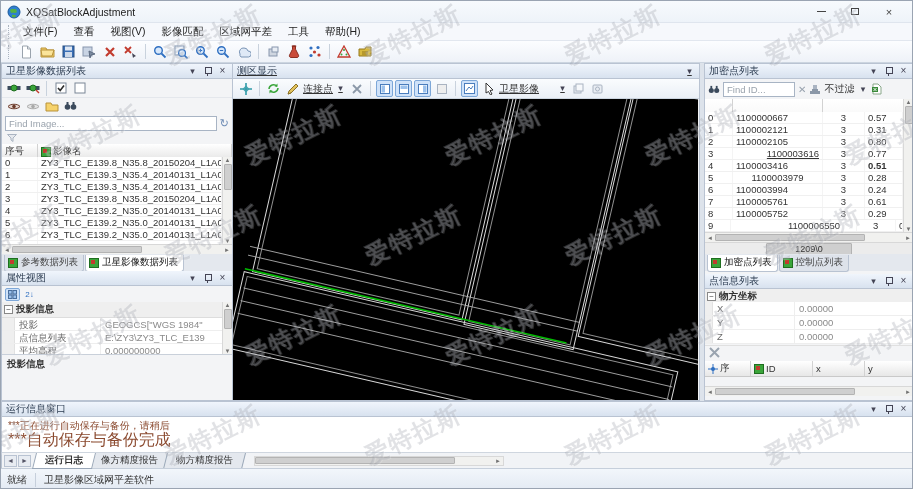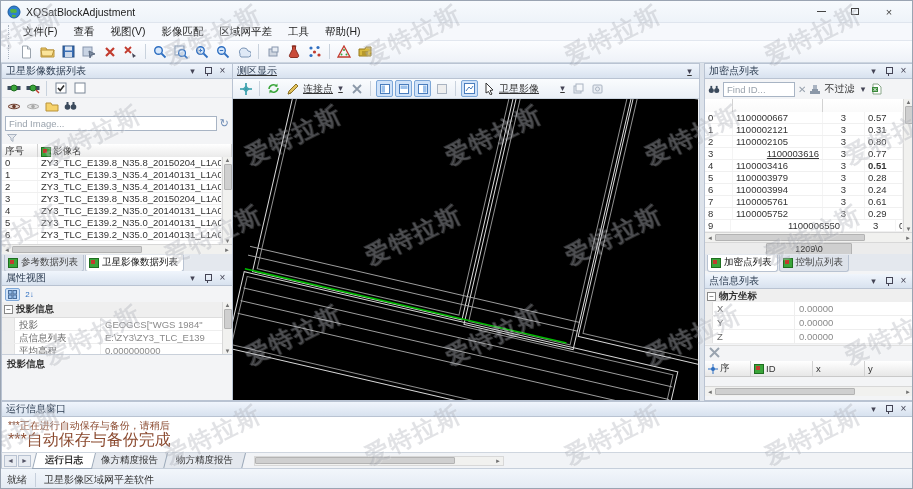--- a/index.html
+++ b/index.html
@@ -901,21 +901,21 @@
             <div class="td" style="flex: 1 1 0%; text-align: left;">0.77</div>
           </div>
           <div class="trow" style="height: 12px;">
             <div class="td" style="width: 28px; text-align: left;">4</div>
             <div class="td" style="width: 90px; text-align: left;">1100003416</div>
             <div class="td" style="width: 42px; text-align: center;">3</div>
             <div class="td" style="flex: 1 1 0%; text-align: left; font-weight: bold;">0.51</div>
           </div>
           <div class="trow" style="height: 12px;">
             <div class="td" style="width: 28px; text-align: left;">5</div>
-            <div class="td" style="width: 90px; text-align: left;">1100003979</div>
+            <div class="td" style="width: 90px; text-align: center;">1100003979</div>
             <div class="td" style="width: 42px; text-align: center;">3</div>
             <div class="td" style="flex: 1 1 0%; text-align: left;">0.28</div>
           </div>
           <div class="trow" style="height: 12px;">
             <div class="td" style="width: 28px; text-align: left;">6</div>
             <div class="td" style="width: 90px; text-align: left;">1100003994</div>
             <div class="td" style="width: 42px; text-align: center;">3</div>
             <div class="td" style="flex: 1 1 0%; text-align: left;">0.24</div>
           </div>
           <div class="trow" style="height: 12px;">

